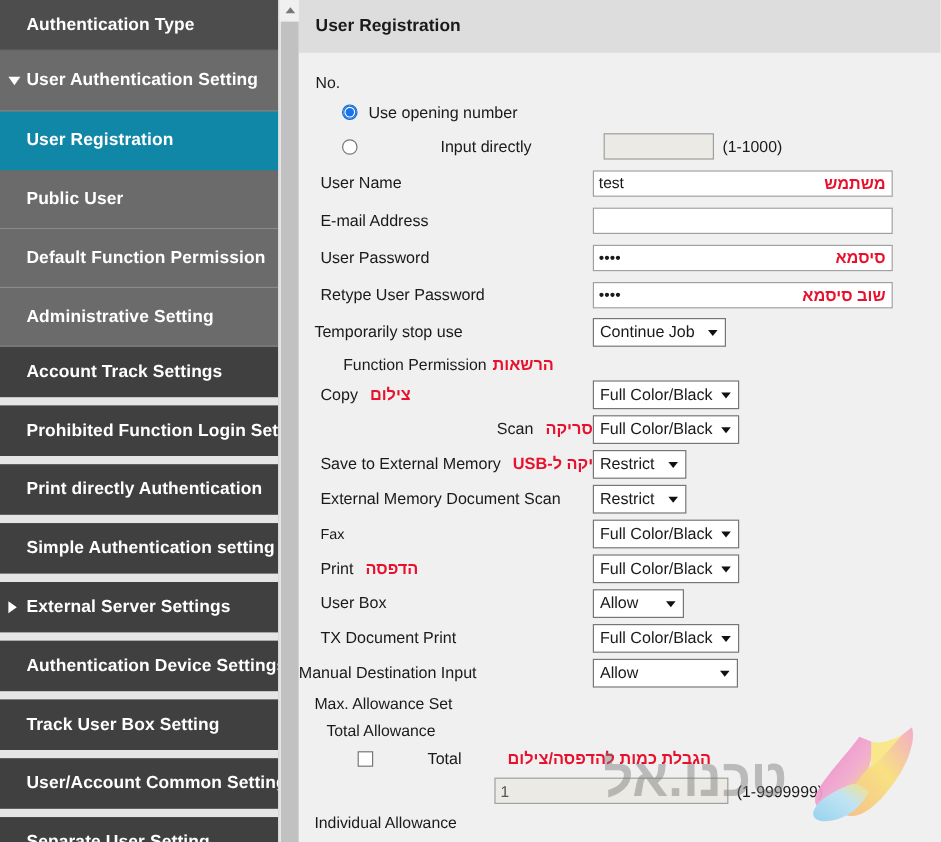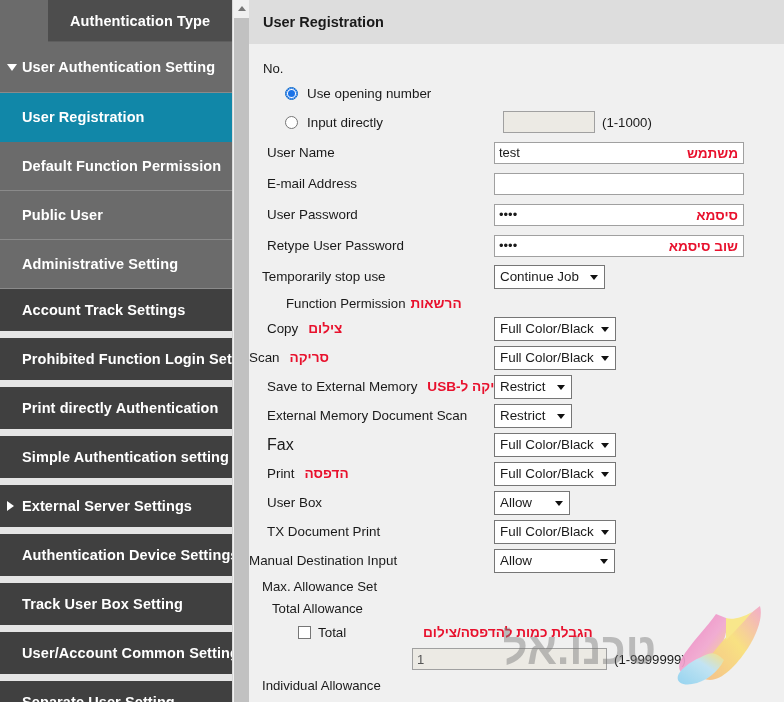--- a/index.html
+++ b/index.html
@@ -169,21 +169,21 @@
     border-radius: 50%;
     background: #1a73e8;
   }
   .radio.on::before {
     content: "";
     position: absolute;
     top: 0px; left: 0px; right:0; bottom:0;
     border-radius: 50%;
     border: 1px solid #1a73e8;
   }
-  .radio-label { font-size: 13.4px; white-space: nowrap; }
+  .radio-label { font-size: 13.4px; white-space: nowrap; text-align: center; }
 
   
   .chk {
     width: 13px; height: 13px;
     border: 1px solid #767676;
     background: #fff;
     display: inline-block;
     flex: 0 0 13px;
     margin-right: 7px;
   }
@@ -277,35 +277,35 @@
     pointer-events: none;
     opacity: 0.93;
   }
 </style>
 </head>
 <body>
 
 <div id="app">
 
   <nav id="sidebar">
-      <div class="nav-item top" style="height: 42px; margin-left: 48px;">
+      <div class="nav-item top" style="height: 42px;">
         <span>Authentication Type</span>
       </div>
       <div class="nav-item group" style="height: 51px;">
         <span class="tri down"></span>
         <span>User Authentication Setting</span>
       </div>
       <div class="nav-item child active" style="height: 49px;">
         <span>User Registration</span>
       </div>
       <div class="nav-item child" style="height: 49px;">
+        <span>Public User</span>
+      </div>
+      <div class="nav-item child" style="height: 49px;">
         <span>Default Function Permission</span>
-      </div>
-      <div class="nav-item child" style="height: 49px;">
-        <span>Public User</span>
       </div>
       <div class="nav-item child" style="height: 49px;">
         <span>Administrative Setting</span>
       </div>
       <div class="nav-item dark" style="height: 49px;">
         <span>Account Track Settings</span>
       </div>
       <div class="nav-item dark" style="height: 49px;">
         <span>Prohibited Function Login Setting</span>
       </div>
@@ -415,21 +415,21 @@
           <div class="row" style="height: 29px;">
             <span class="col-left" style="width: 245px; flex: 0 0 245px; padding-left: 18px;">
               <span style="white-space: nowrap; font-size: 13.4px;">Copy</span>
               <span class="he" style="margin-left: 10px;">צילום</span>
             </span>
             <span class="selwrap">
               <select class="sel fcb"><option>Full Color/Black</option></select>
             </span>
           </div>
           <div class="row" style="height: 29px;">
-            <span class="col-left" style="width: 245px; flex: 0 0 245px; ">
+            <span class="col-left" style="width: 245px; flex: 0 0 245px;  justify-content: flex-end;">
               <span style="white-space: nowrap; font-size: 13.4px;">Scan</span>
               <span class="he" style="margin-left: 10px;">סריקה</span>
             </span>
             <span class="selwrap">
               <select class="sel fcb"><option>Full Color/Black</option></select>
             </span>
           </div>
           <div class="row" style="height: 29px;">
             <span class="col-left" style="width: 245px; flex: 0 0 245px; padding-left: 18px;">
               <span style="white-space: nowrap; font-size: 13.4px;">Save to External Memory</span>
@@ -442,21 +442,21 @@
           <div class="row" style="height: 29px;">
             <span class="col-left" style="width: 245px; flex: 0 0 245px; padding-left: 18px;">
               <span style="white-space: nowrap; font-size: 13.4px;">External Memory Document Scan</span>
             </span>
             <span class="selwrap">
               <select class="sel res"><option>Restrict</option></select>
             </span>
           </div>
           <div class="row" style="height: 29px;">
             <span class="col-left" style="width: 245px; flex: 0 0 245px; padding-left: 18px;">
-              <span style="white-space: nowrap; font-size: 16px;">Fax</span>
+              <span style="white-space: nowrap; font-size: 12px;">Fax</span>
             </span>
             <span class="selwrap">
               <select class="sel fcb"><option>Full Color/Black</option></select>
             </span>
           </div>
           <div class="row" style="height: 29px;">
             <span class="col-left" style="width: 245px; flex: 0 0 245px; padding-left: 18px;">
               <span style="white-space: nowrap; font-size: 13.4px;">Print</span>
               <span class="he" style="margin-left: 10px;">הדפסה</span>
             </span>

